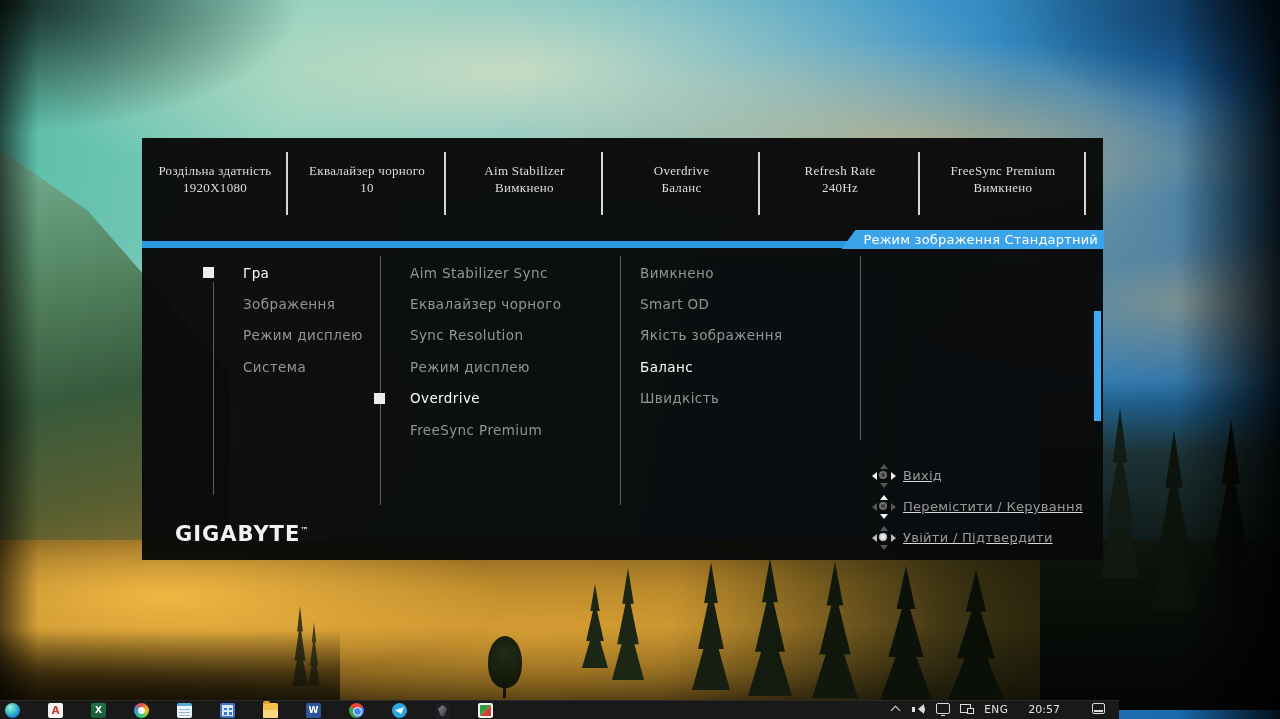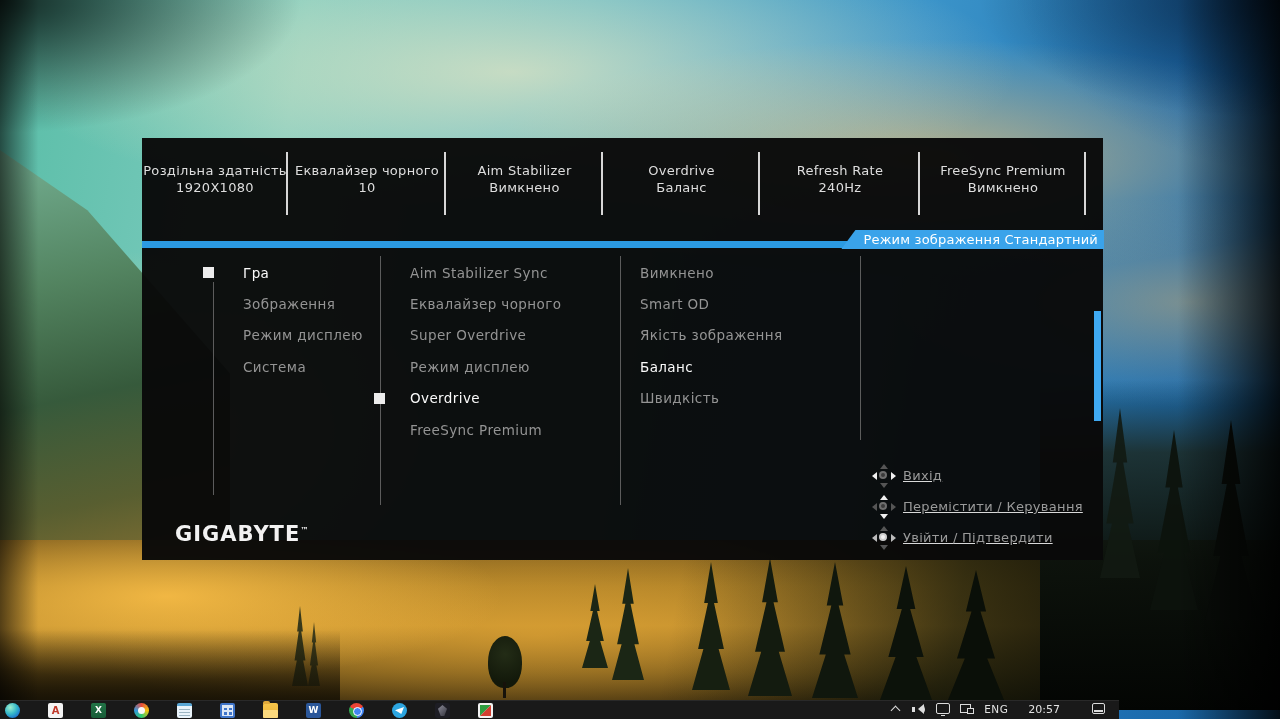--- a/index.html
+++ b/index.html
@@ -44,21 +44,21 @@
       radial-gradient(ellipse 430px 170px at 100% 0%, rgba(0,0,0,.55), rgba(0,0,0,0) 70%),
       linear-gradient(to right, rgba(0,0,0,0) 92%, rgba(0,0,0,.85) 100%),
       linear-gradient(to left, rgba(0,0,0,0) 97%, rgba(0,0,0,.6) 100%),
       radial-gradient(ellipse 145% 125% at 50% 45%, rgba(0,0,0,0) 55%, rgba(0,0,0,.4) 100%);}
 
   
   .osd{position:absolute;left:142px;top:138px;width:961px;height:422px;
        background:rgba(9,9,9,.97);color:#d9d9d9;}
   .osd-header{position:absolute;left:0;top:0;width:100%;height:103px;display:flex;}
   .hcell{position:relative;display:flex;flex-direction:column;align-items:center;justify-content:center;
-         padding-bottom:22px;}
+         padding-bottom:22px;font-family:Liberation Serif, serif;}
   .hcell .hdiv{position:absolute;right:0;top:14px;bottom:26px;width:2px;background:#d7d7d7;}
   .hlabel,.hvalue{font-size:13px;line-height:17px;letter-spacing:.3px;color:#dedede;text-align:center;white-space:nowrap;}
   .blue-line{position:absolute;left:0;top:103px;width:100%;height:7px;background:#2b9ae2;}
   .mode-badge{position:absolute;right:-1px;top:92px;height:19px;min-width:228px;
     background:#3aa3ea;color:#fff;font-size:13px;line-height:19px;text-align:left;
     padding:0 6px 0 22px;clip-path:polygon(14px 0,100% 0,100% 100%,0 100%);z-index:3;letter-spacing:.2px;}
 
   .menu{position:absolute;left:0;top:110px;right:0;bottom:0;}
   .vdiv{position:absolute;width:1px;background:#5c5c5c;}
   .vdiv.d0{left:71px;top:34px;height:213px;}
@@ -246,21 +246,21 @@
       </ul>
 
       <ul class="col c2">
         <li>
             <span>Aim Stabilizer Sync</span>
           </li>
         <li>
             <span>Еквалайзер чорного</span>
           </li>
         <li>
-            <span>Super Overdrive</span>
+            <span>Sync Resolution</span>
           </li>
         <li>
             <span>Режим дисплею</span>
           </li>
         <li class="active">
           <span class="marker"></span>
           <span>Overdrive</span>
           </li>
         <li>
             <span>FreeSync Premium</span>

